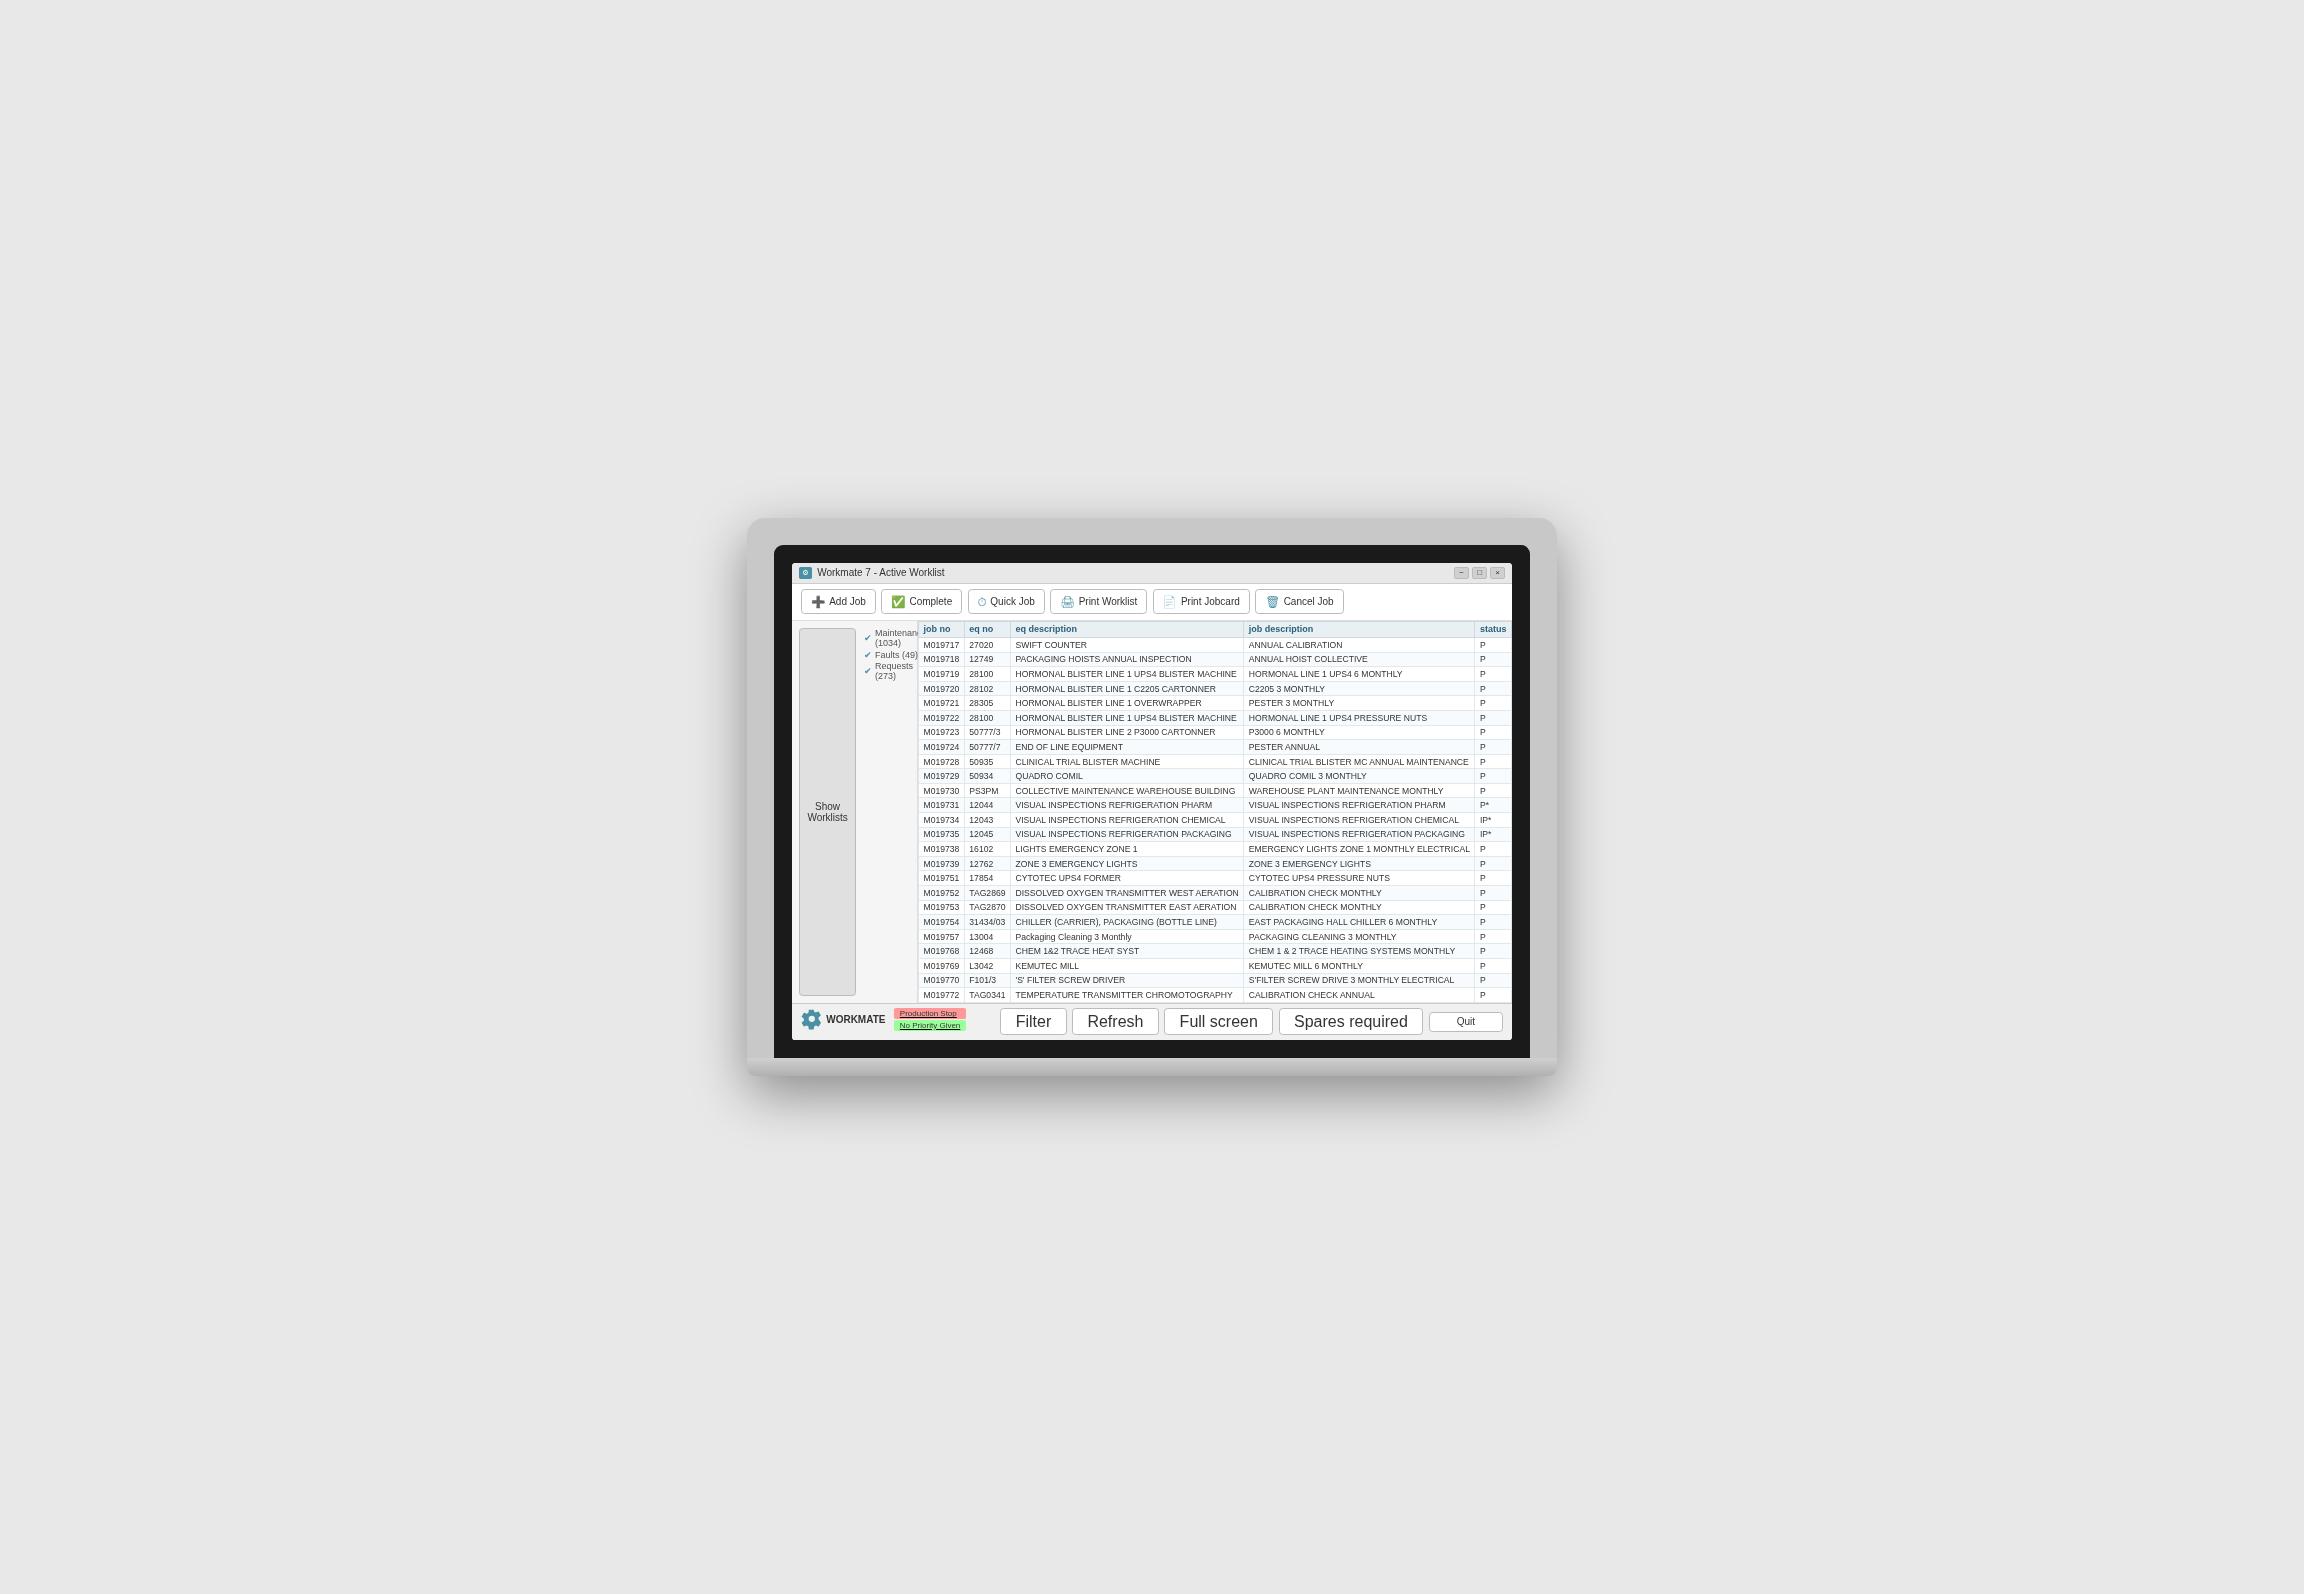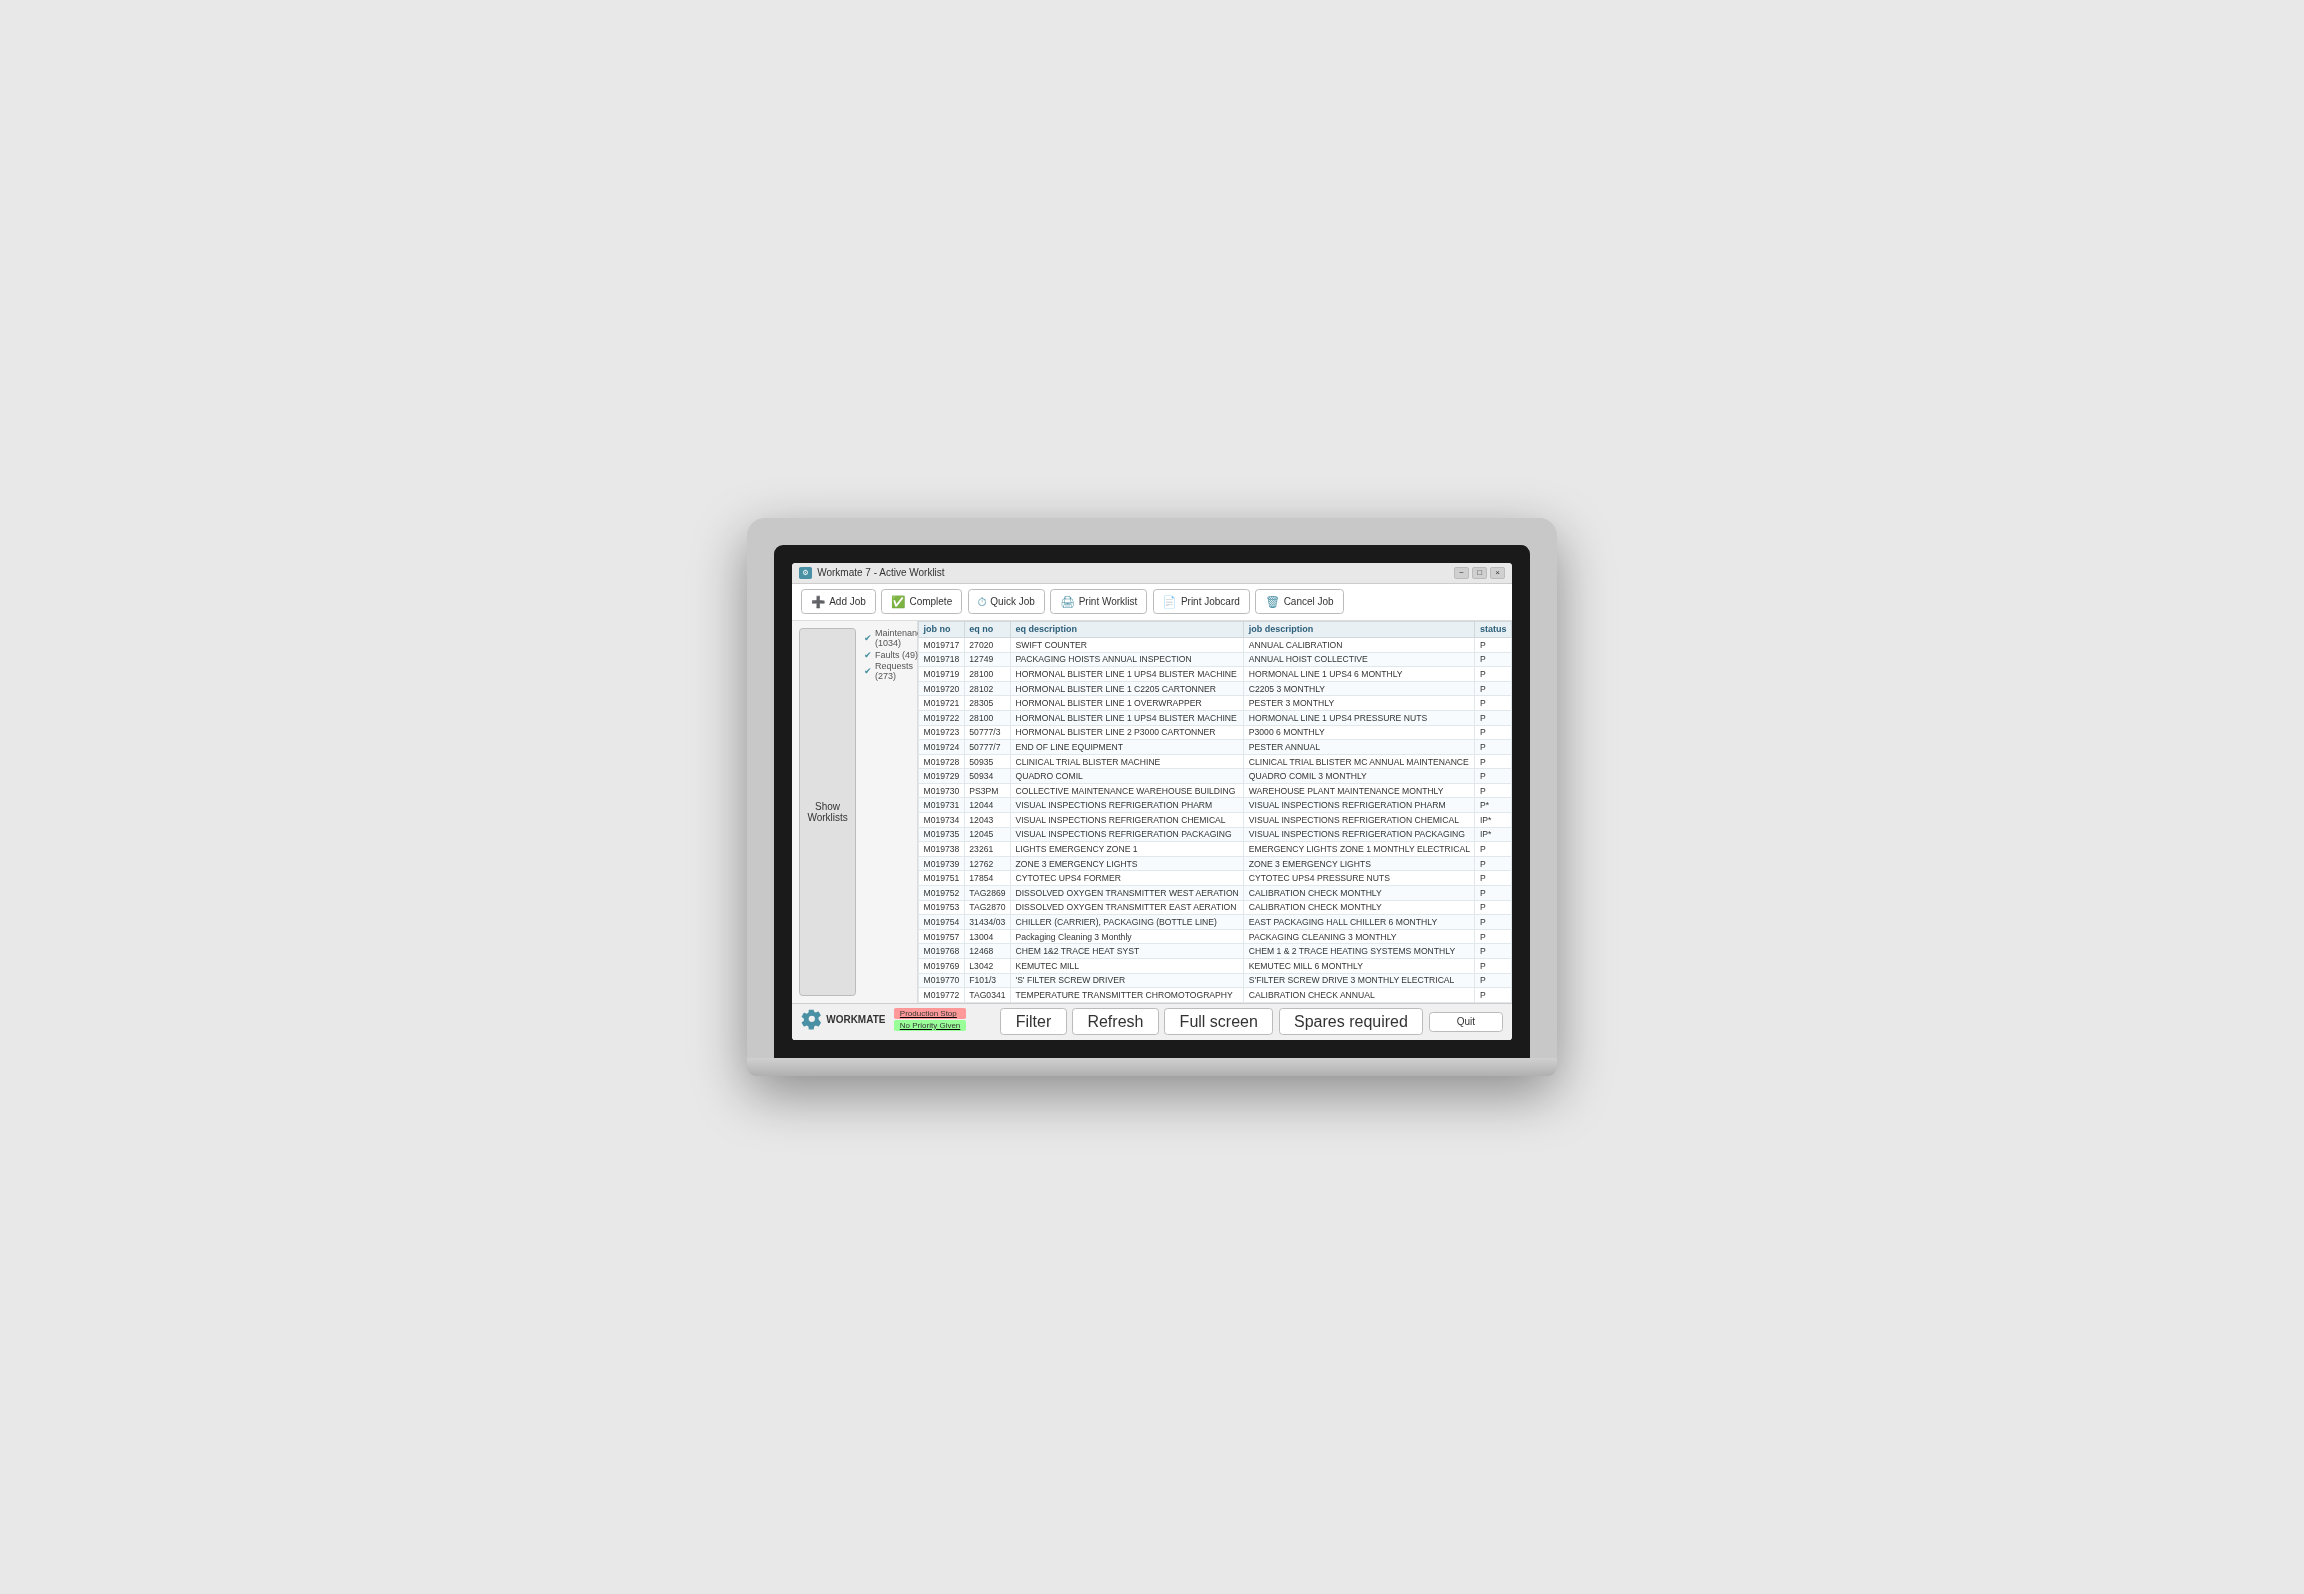--- a/index.html
+++ b/index.html
@@ -481,21 +481,21 @@
                   <tr>
                     <td>M019735</td>
                     <td>12045</td>
                     <td>VISUAL INSPECTIONS REFRIGERATION PACKAGING</td>
                     <td>VISUAL INSPECTIONS REFRIGERATION PACKAGING</td>
                     <td class="status-ip">IP*</td>
                     <td>04/11/2021</td>
                   </tr>
                   <tr>
                     <td>M019738</td>
-                    <td>23261</td>
+                    <td>16102</td>
                     <td>LIGHTS EMERGENCY ZONE 1</td>
                     <td>EMERGENCY LIGHTS ZONE 1 MONTHLY ELECTRICAL</td>
                     <td class="status-p">P</td>
                     <td>05/11/2021</td>
                   </tr>
                   <tr>
                     <td>M019739</td>
                     <td>12762</td>
                     <td>ZONE 3 EMERGENCY LIGHTS</td>
                     <td>ZONE 3 EMERGENCY LIGHTS</td>

